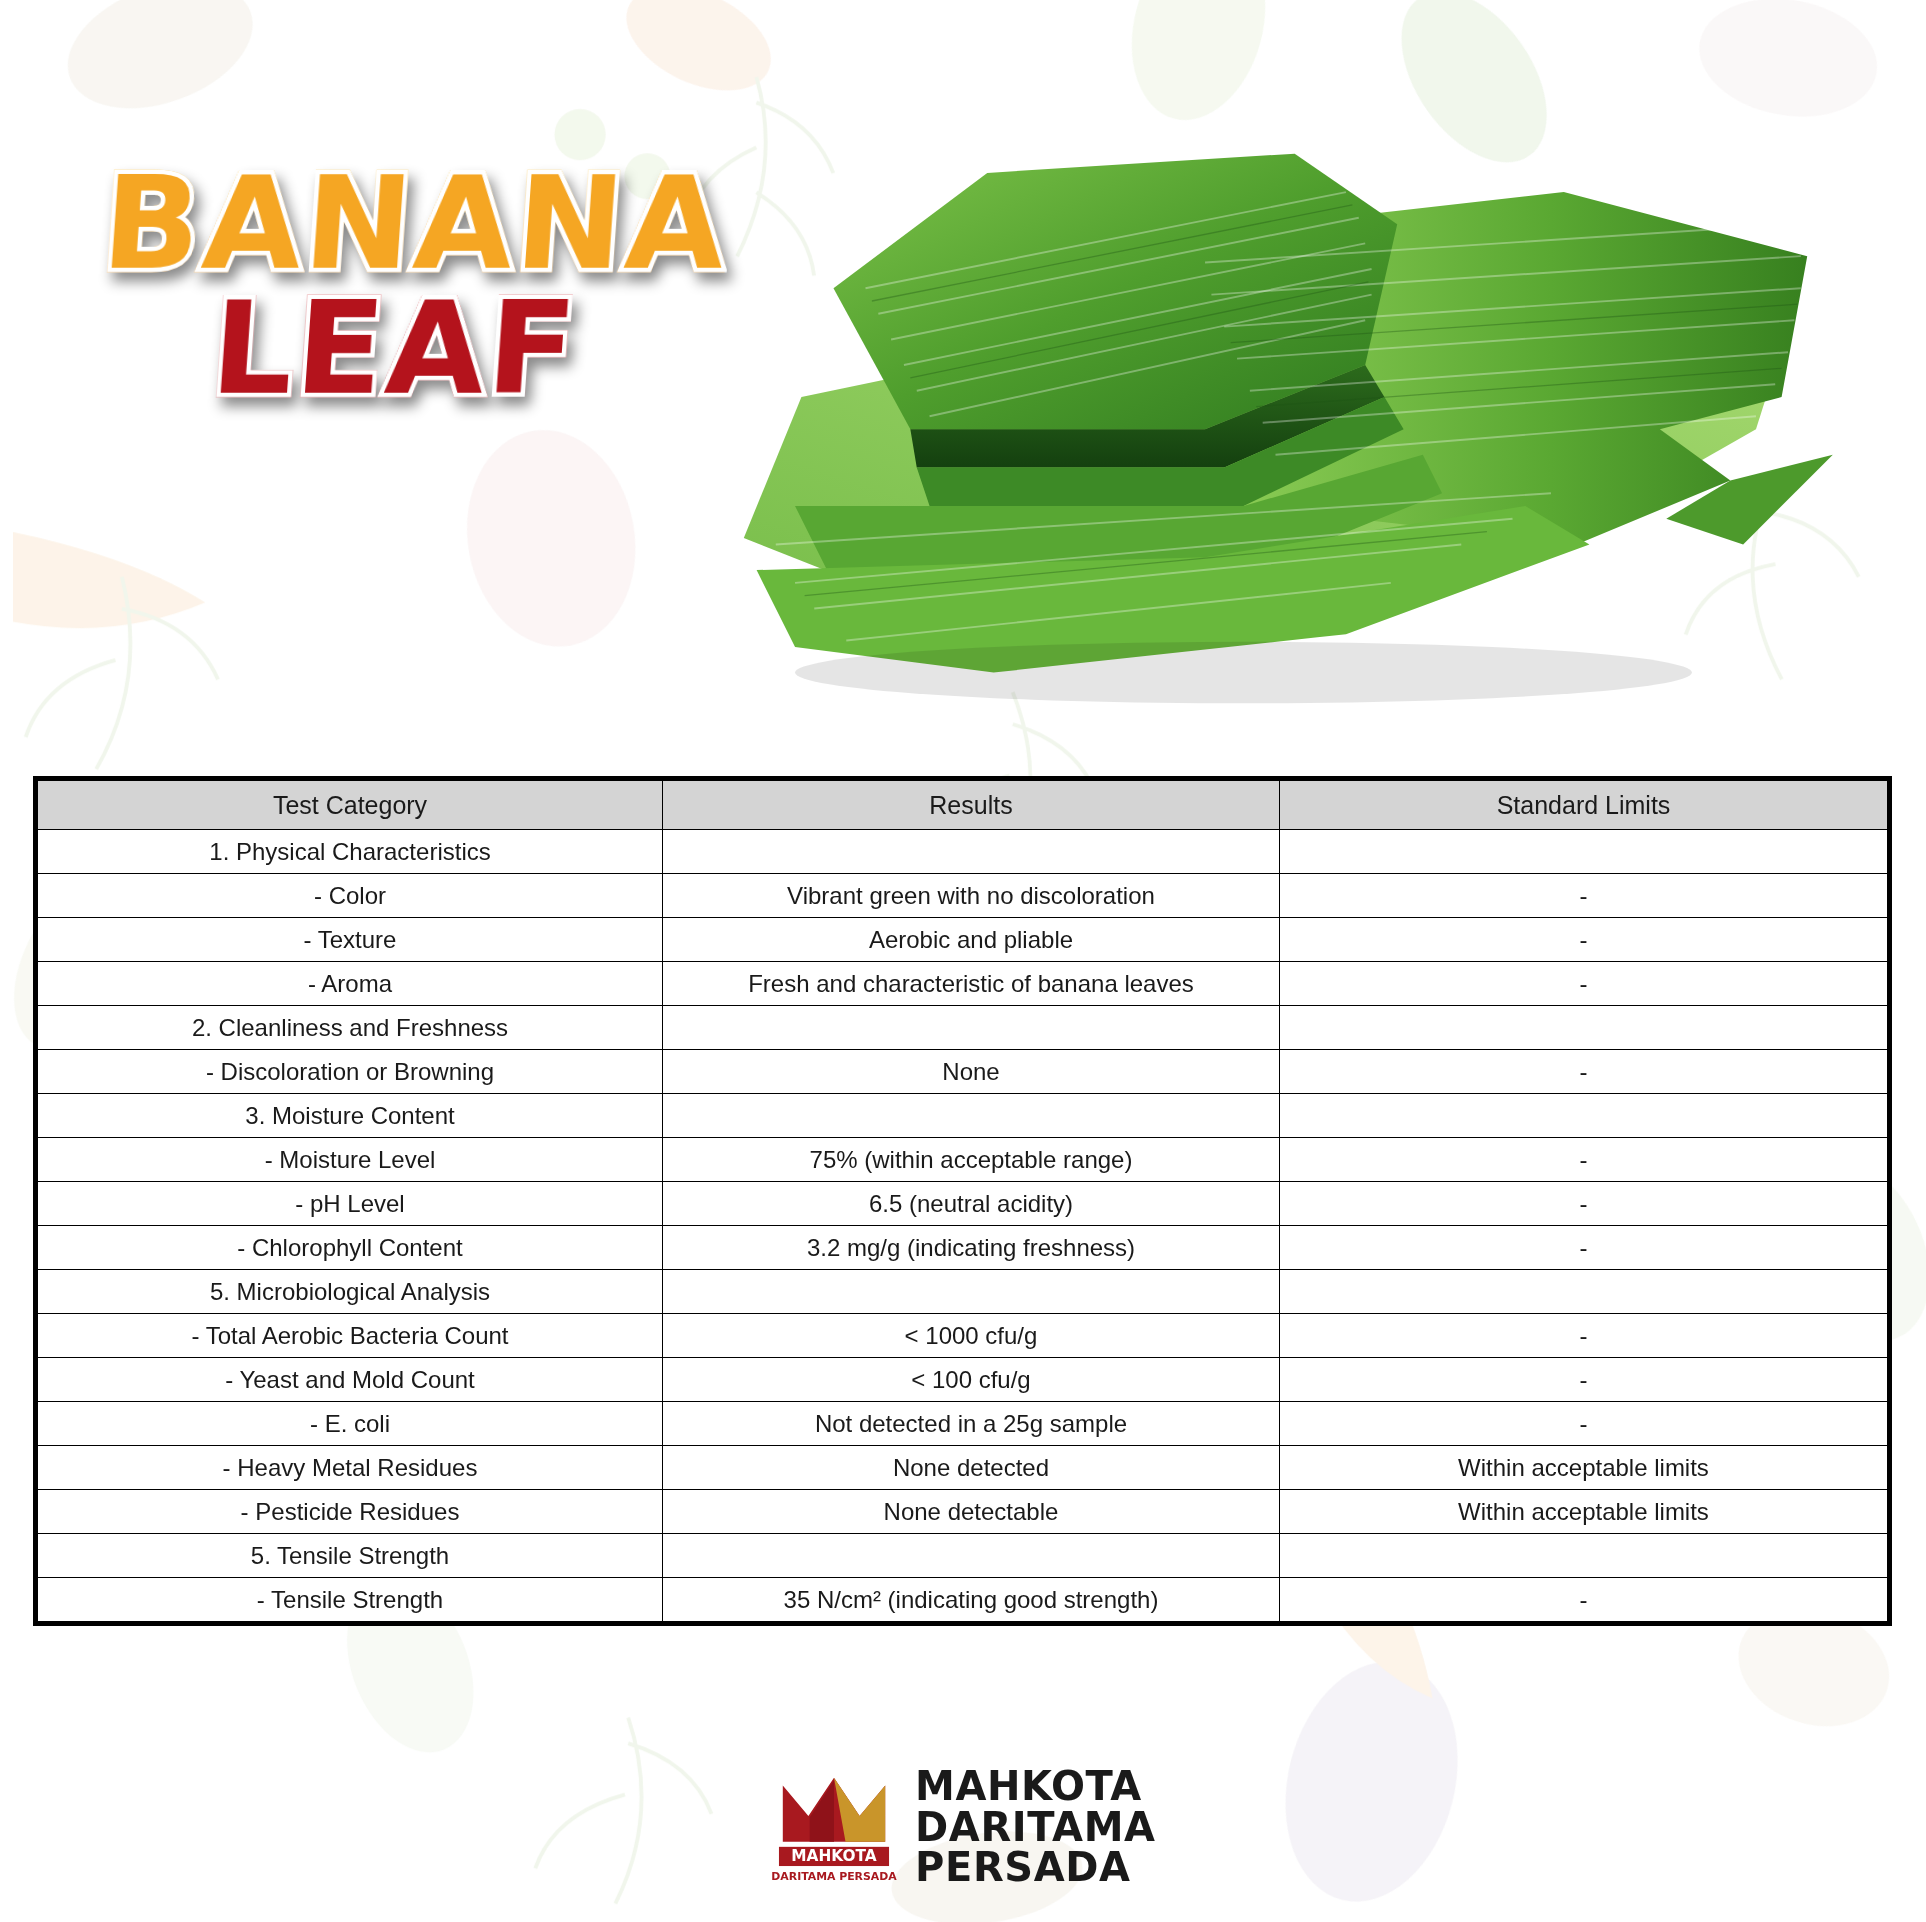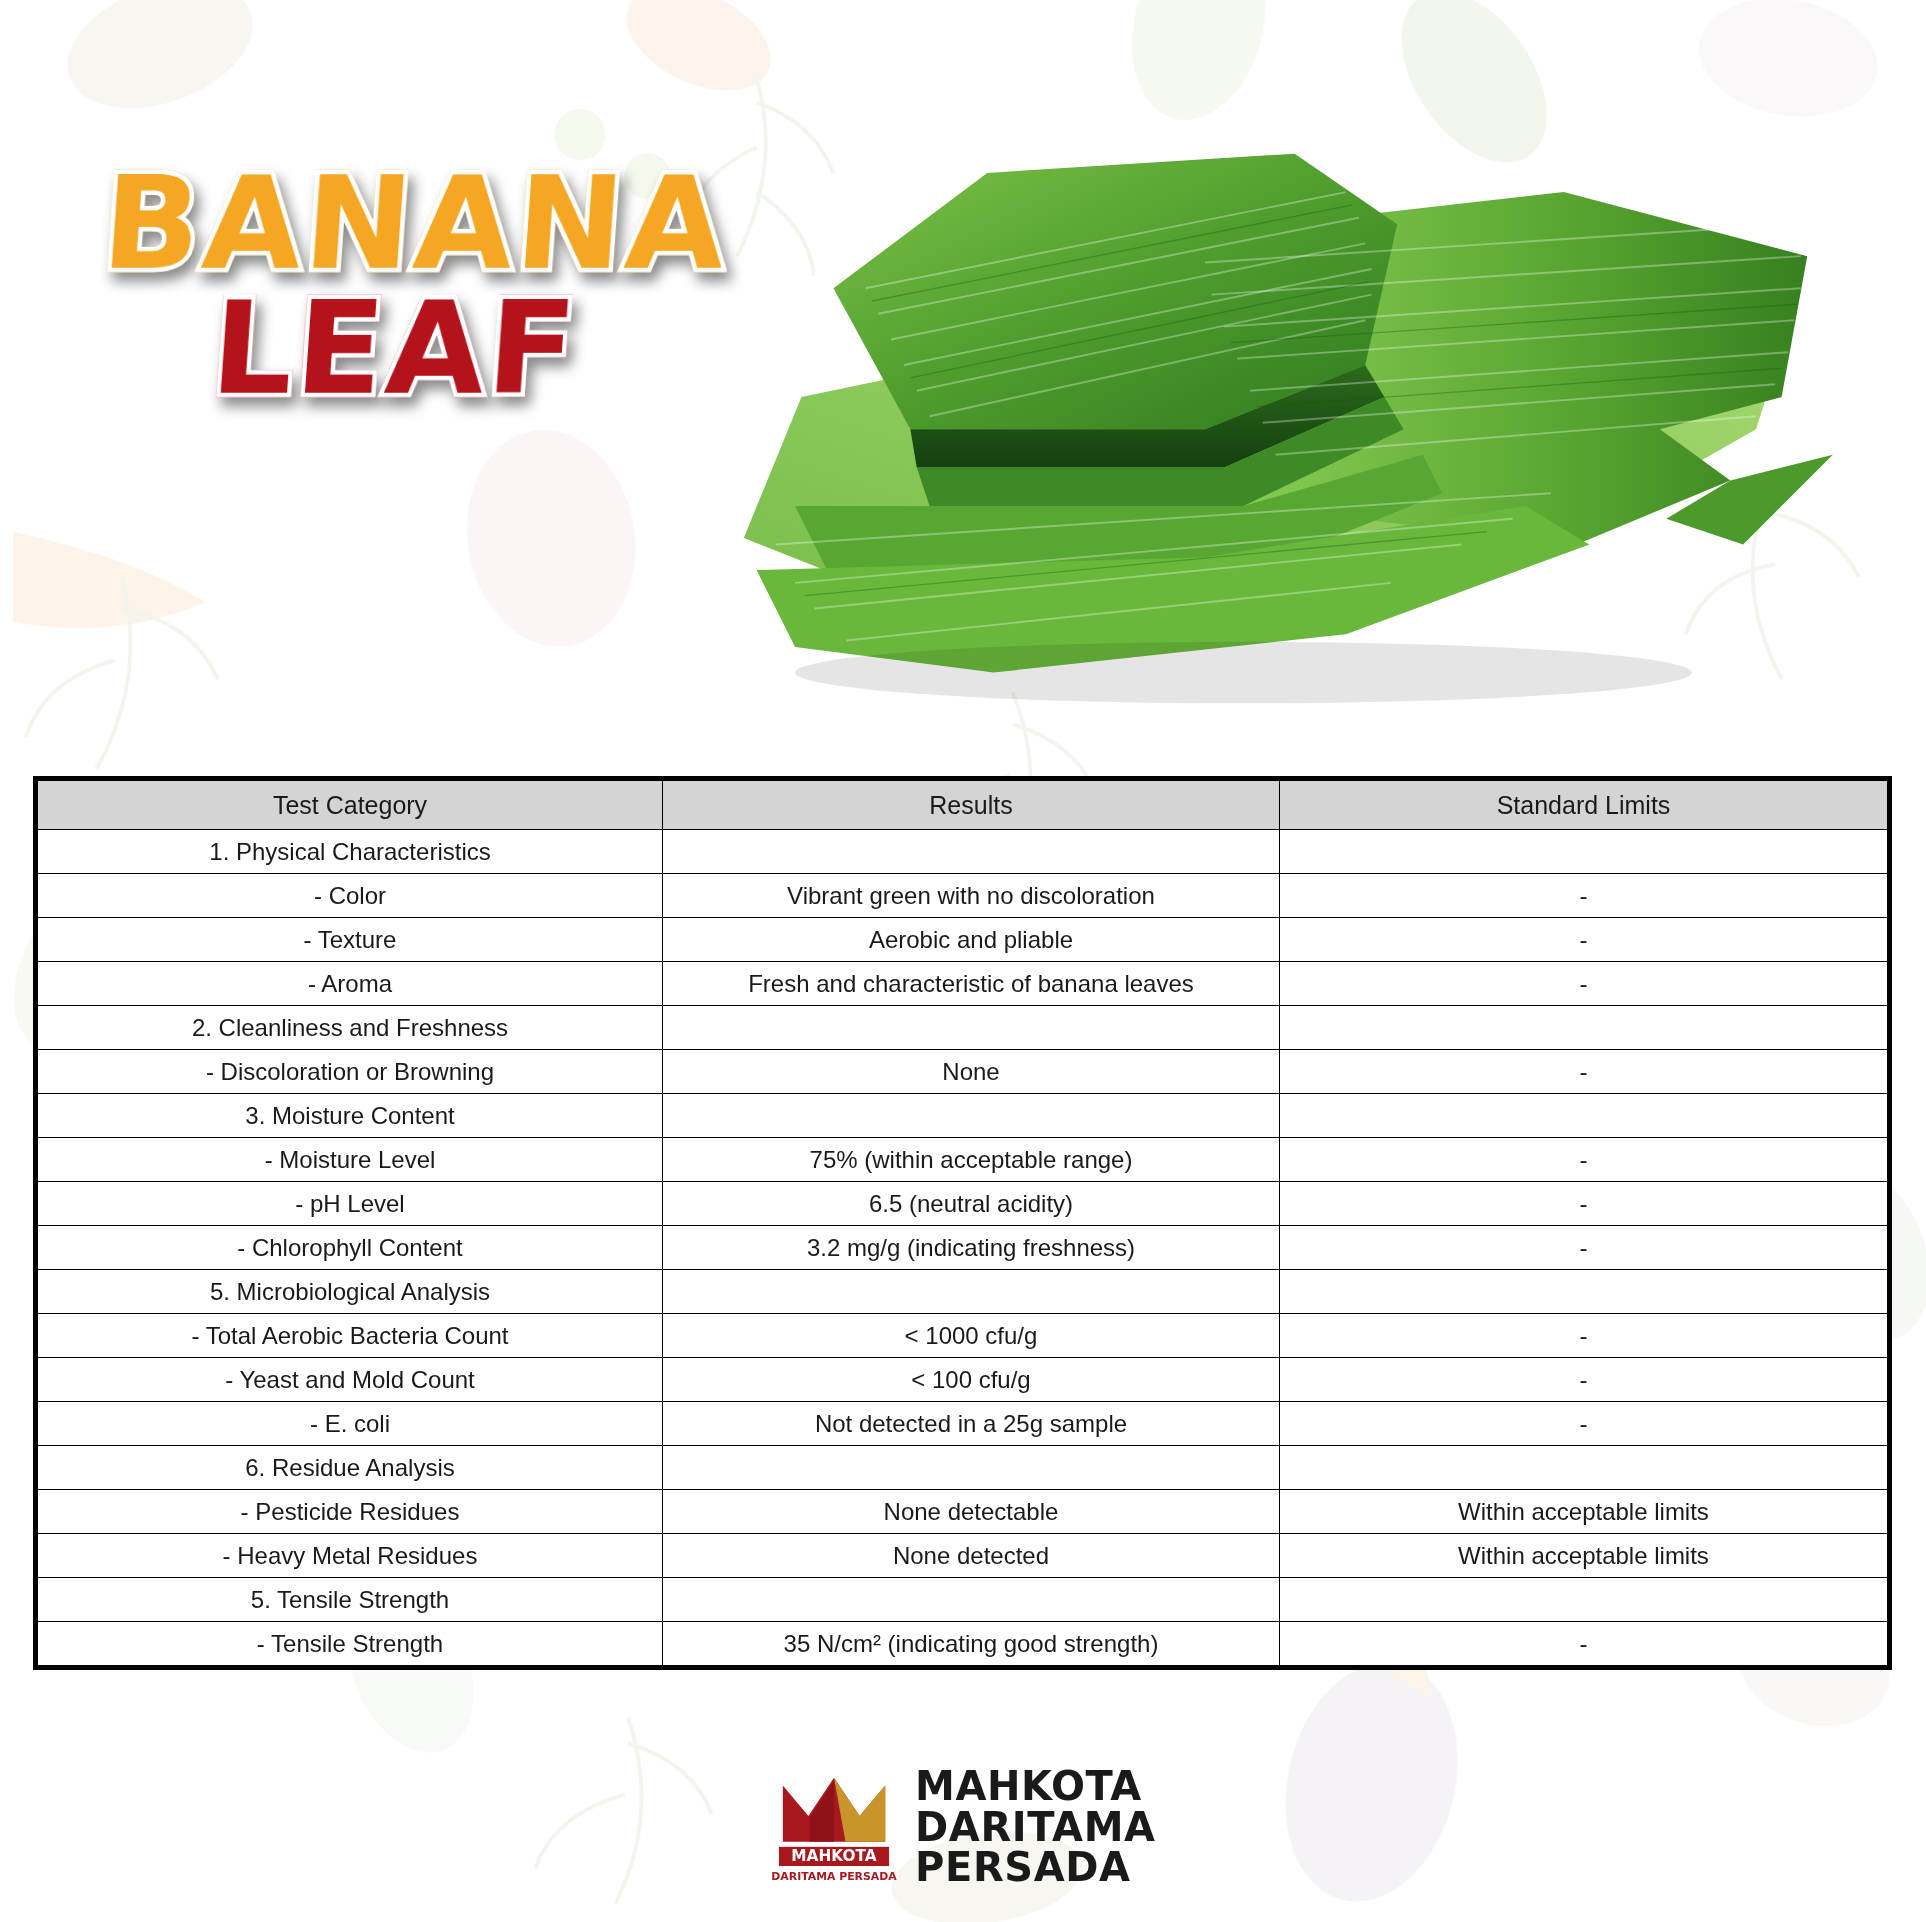--- a/index.html
+++ b/index.html
@@ -333,33 +333,28 @@
           <tr>
             <td class="cat">- Yeast and Mold Count</td>
             <td class="val">&lt; 100 cfu/g</td>
             <td class="val">-</td>
           </tr>
           <tr>
             <td class="cat">- E. coli</td>
             <td class="val">Not detected in a 25g sample</td>
             <td class="val">-</td>
           </tr>
-          <tr class="section">
-            <td class="cat">6. Residue Analysis</td>
-            <td class="val"></td>
-            <td class="val"></td>
+          <tr>
+            <td class="cat">- Heavy Metal Residues</td>
+            <td class="val">None detected</td>
+            <td class="val">Within acceptable limits</td>
           </tr>
           <tr>
             <td class="cat">- Pesticide Residues</td>
             <td class="val">None detectable</td>
-            <td class="val">Within acceptable limits</td>
-          </tr>
-          <tr>
-            <td class="cat">- Heavy Metal Residues</td>
-            <td class="val">None detected</td>
             <td class="val">Within acceptable limits</td>
           </tr>
           <tr class="section">
             <td class="cat">5. Tensile Strength</td>
             <td class="val"></td>
             <td class="val"></td>
           </tr>
           <tr>
             <td class="cat">- Tensile Strength</td>
             <td class="val">35 N/cm² (indicating good strength)</td>

